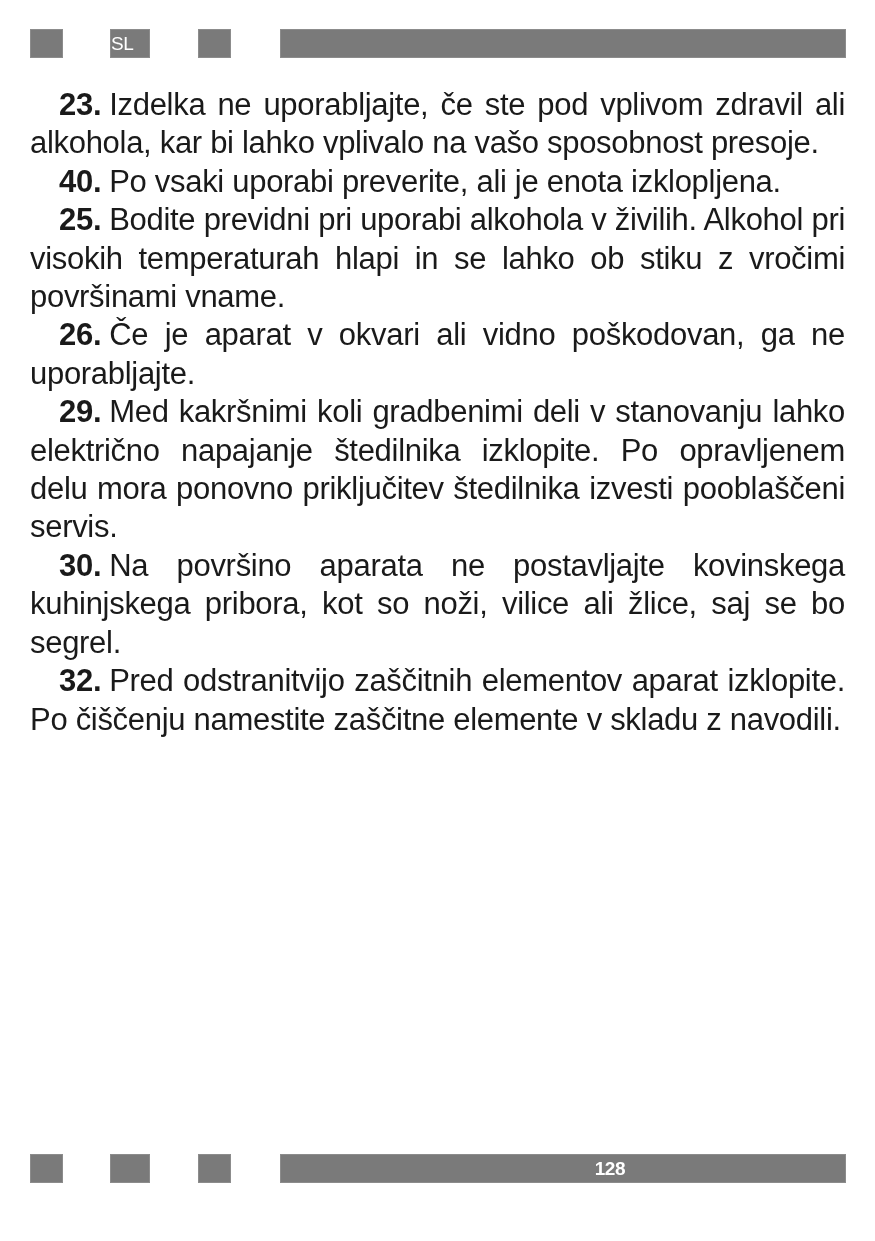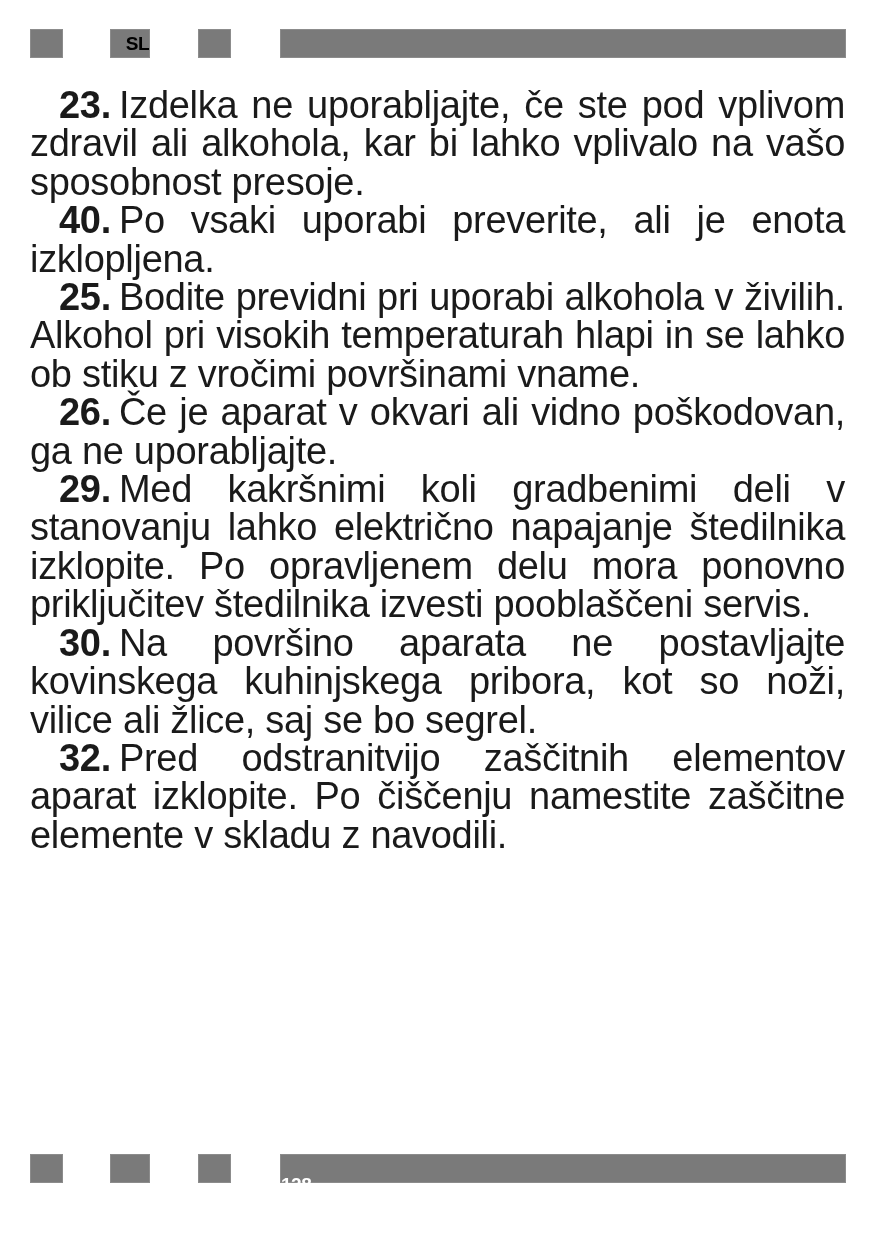--- a/index.html
+++ b/index.html
@@ -24,48 +24,48 @@
     .header-row .bar-block { top: 29px; height: 29px; }
     .footer-row .bar-block { top: 1154px; height: 29px; }
 
     
     .b1 { left: 30px; width: 33px; }
     .b2 { left: 110px; width: 40px; }
     .b3 { left: 198px; width: 33px; }
     .b4 { left: 280px; width: 566px; }
 
     .lang-label {
-      color: #000000;
-      font-weight: bold;
+      color: #ffffff;
+      font-weight: normal;
       font-size: 19px;
       line-height: 27px;
-      text-align: right;
+      text-align: left;
       display: block;
       letter-spacing: -0.5px;
     }
     .page-num {
       position: absolute;
       left: 0;
       right: 0;
-      top: 16px;
-      text-align: left;
+      top: 0;
+      text-align: right;
       color: #ffffff;
       font-weight: bold;
       font-size: 19px;
       line-height: 27px;
       padding-right: 220px;
       letter-spacing: -0.5px;
     }
 
     .content {
       position: absolute;
       left: 30px;
       top: 86px;
       width: 815px;
-      font-size: 38px;
+      font-size: 31px;
       line-height: 38.4px;
       text-align: justify;
       letter-spacing: -0.3px;
     }
     .item {
       margin: 0;
       padding: 0;
       text-indent: 29px;
       text-align: justify;
     }

